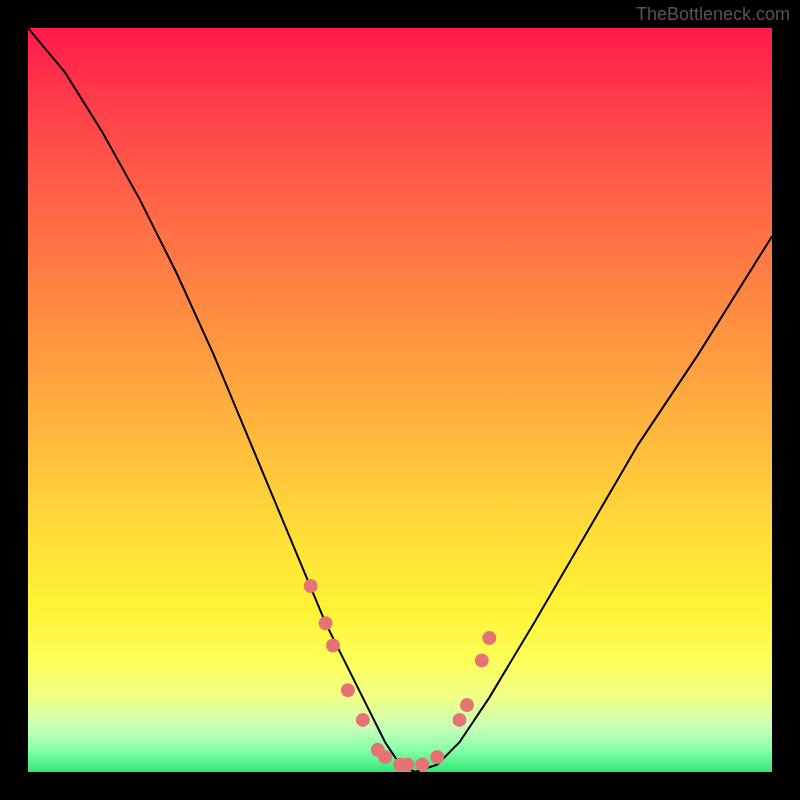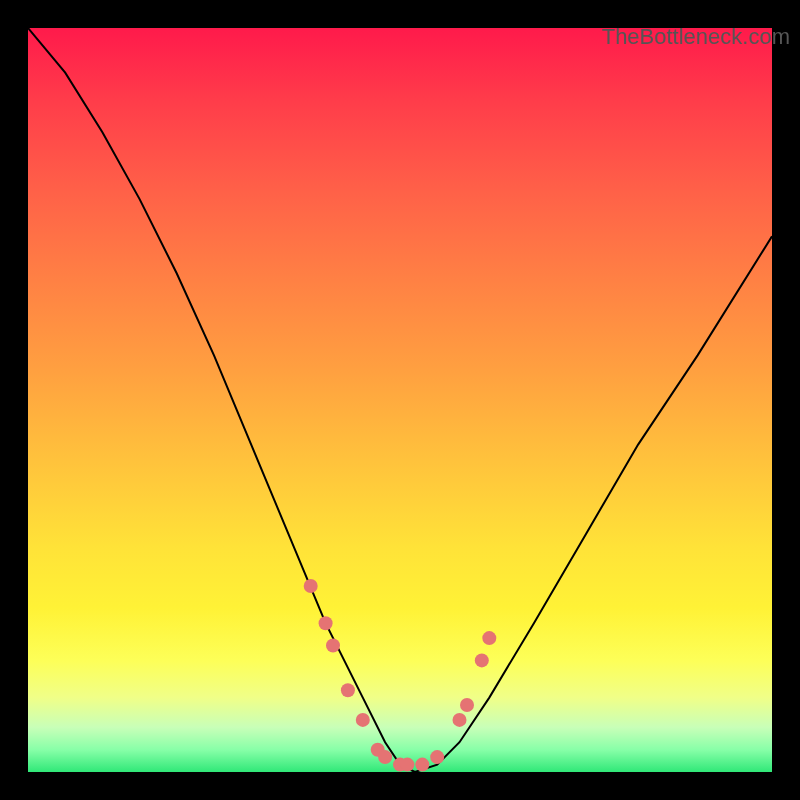--- a/index.html
+++ b/index.html
@@ -17,24 +17,23 @@
     left: 0;
     width: 800px;
     height: 800px;
     background: #000;
   }
   .watermark {
     position: absolute;
     top: 4px;
     right: 10px;
     color: #555;
-    font-size: 22px;
+    font-size: 18px;
     font-weight: 500;
     z-index: 10;
-    margin-top: 20px;
   }
   .plot {
     position: absolute;
     top: 28px;
     left: 28px;
     width: 744px;
     height: 744px;
     background: linear-gradient(to bottom,
       #ff1a4b 0%,
       #ff3d4a 10%,

